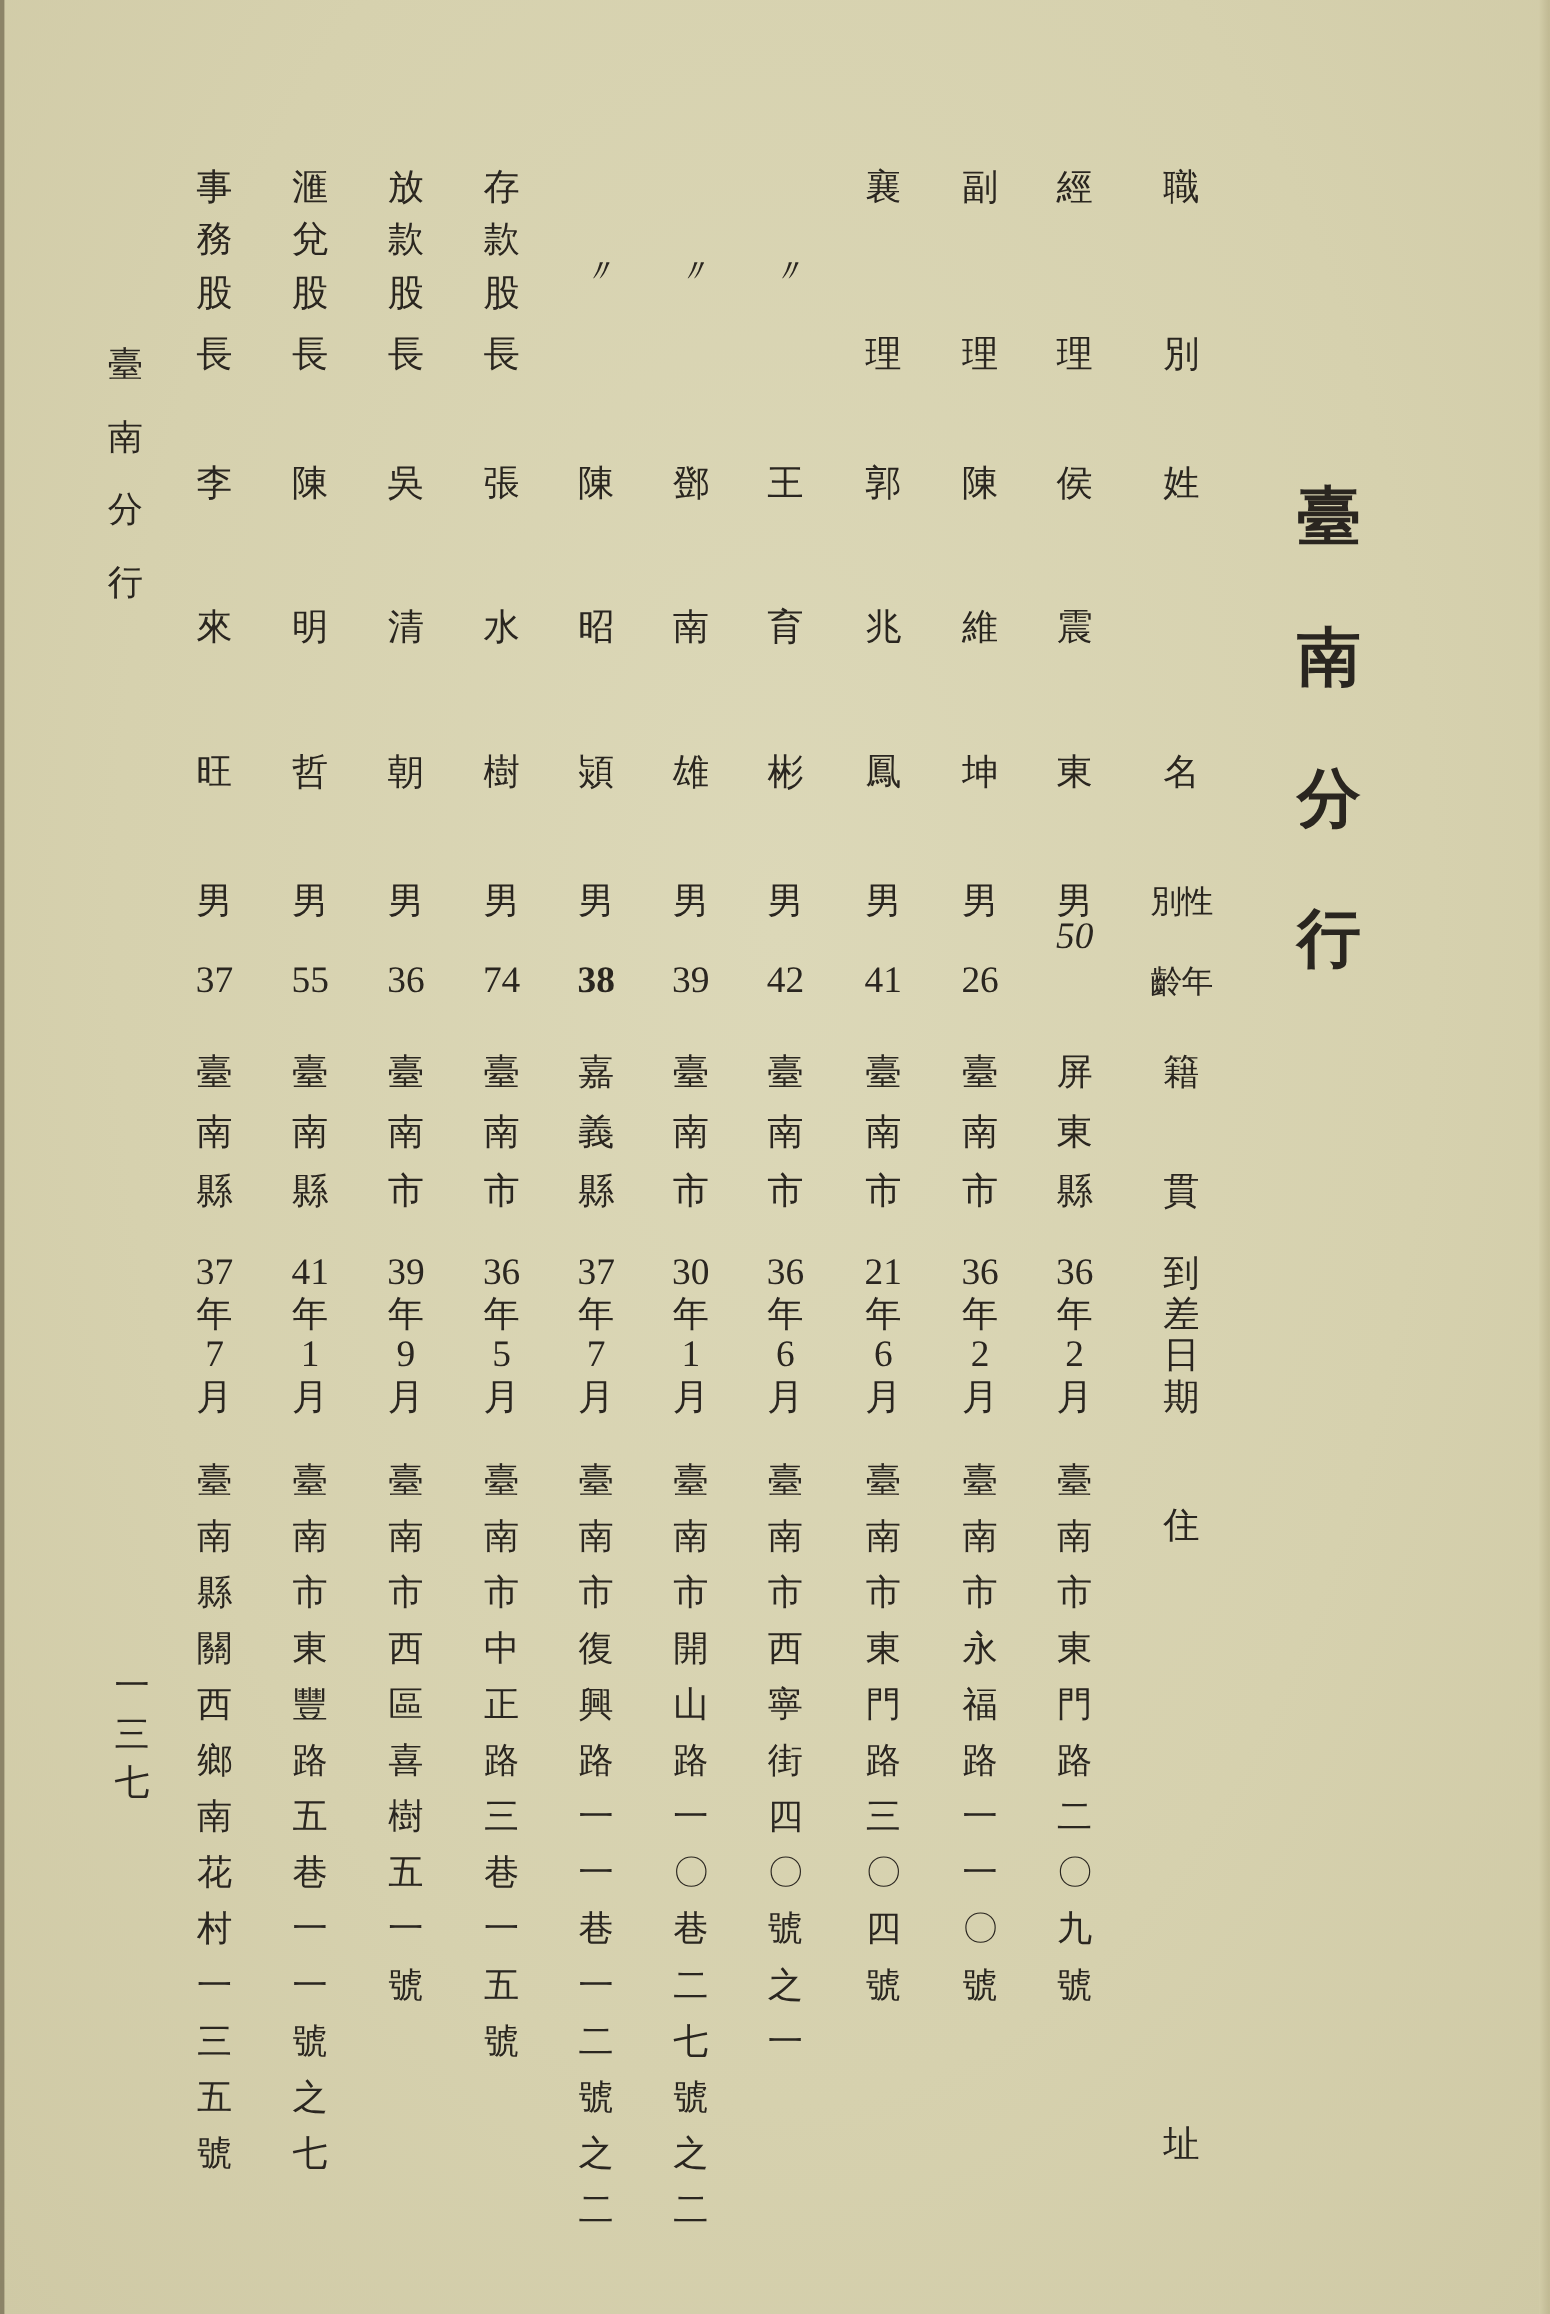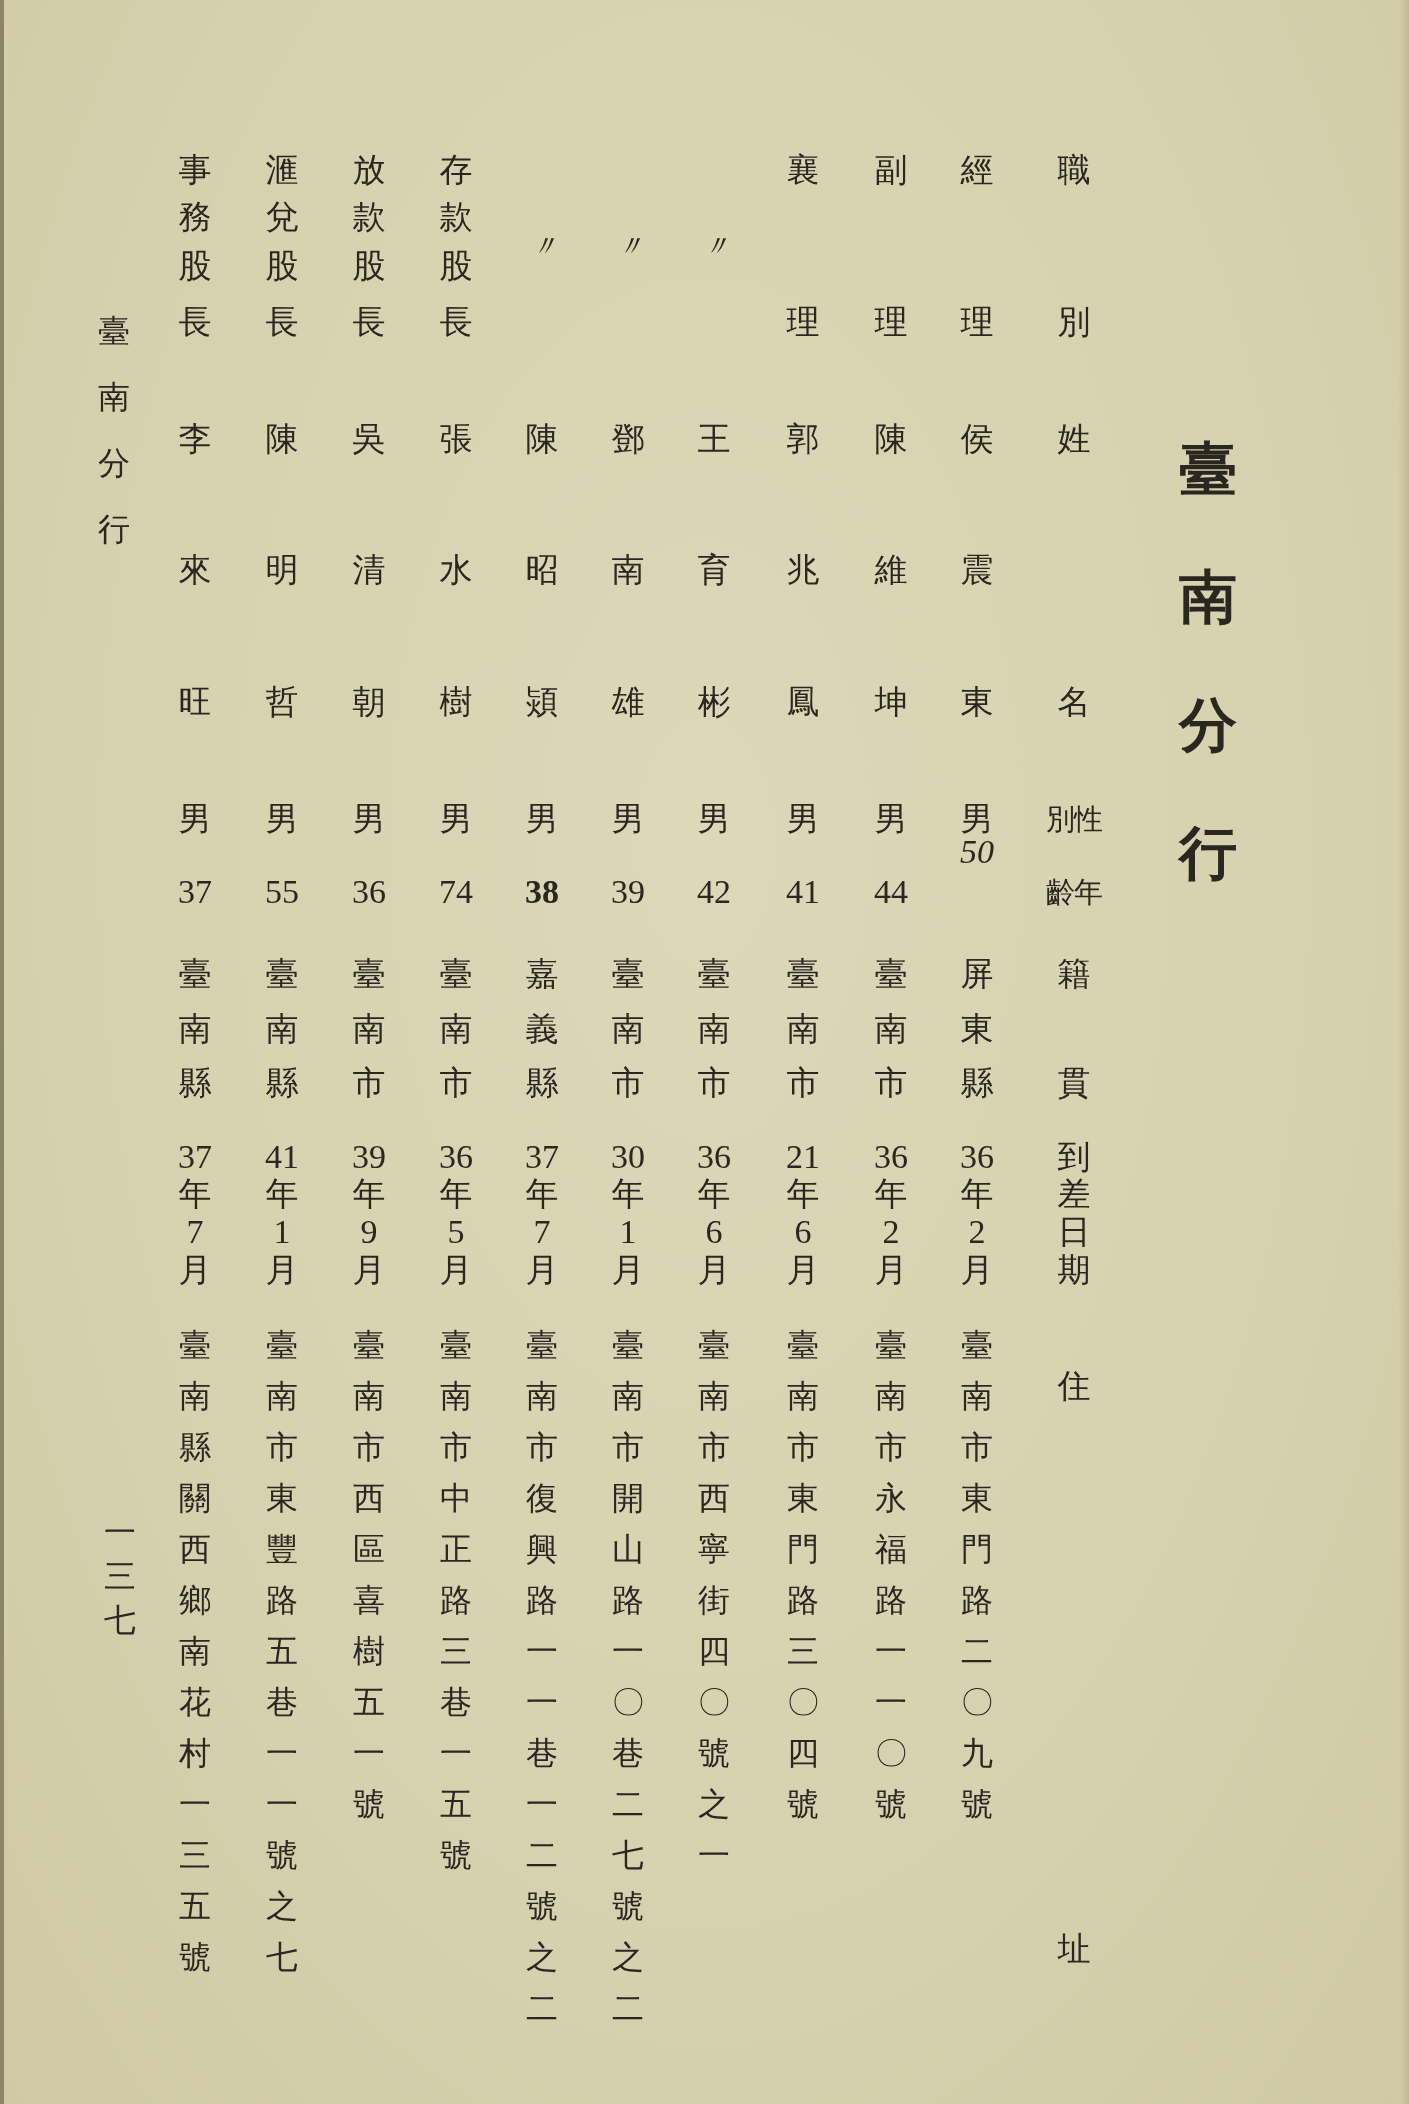--- a/index.html
+++ b/index.html
@@ -80,21 +80,21 @@
     </div>
 </div>
 
 <div>
   <div class="ch" style="left:891px; top:150px;">副</div>
   <div class="ch" style="left:891px; top:302px;">理</div>
   <div class="ch" style="left:891px; top:419px;">陳</div>
   <div class="ch" style="left:891px; top:550px;">維</div>
   <div class="ch" style="left:891px; top:682px;">坤</div>
   <div class="ch" style="left:891px; top:799px;">男</div>
-  <div class="ch num" style="left:891px; top:872px;">44</div>
+  <div class="ch num" style="left:891px; top:872px;">26</div>
   <div class="ch" style="left:891px; top:954px;">臺</div>
   <div class="ch" style="left:891px; top:1009px;">南</div>
   <div class="ch" style="left:891px; top:1063px;">市</div>
   <div class="ch num" style="left:891px; top:1137px;">36</div>
   <div class="ch" style="left:891px; top:1174px;">年</div>
   <div class="ch num" style="left:891px; top:1212px;">2</div>
   <div class="ch" style="left:891px; top:1250px;">月</div>
   <div class="vcol" style="left:891px; top:1320px;">
       <span>臺</span>
       <span>南</span>

